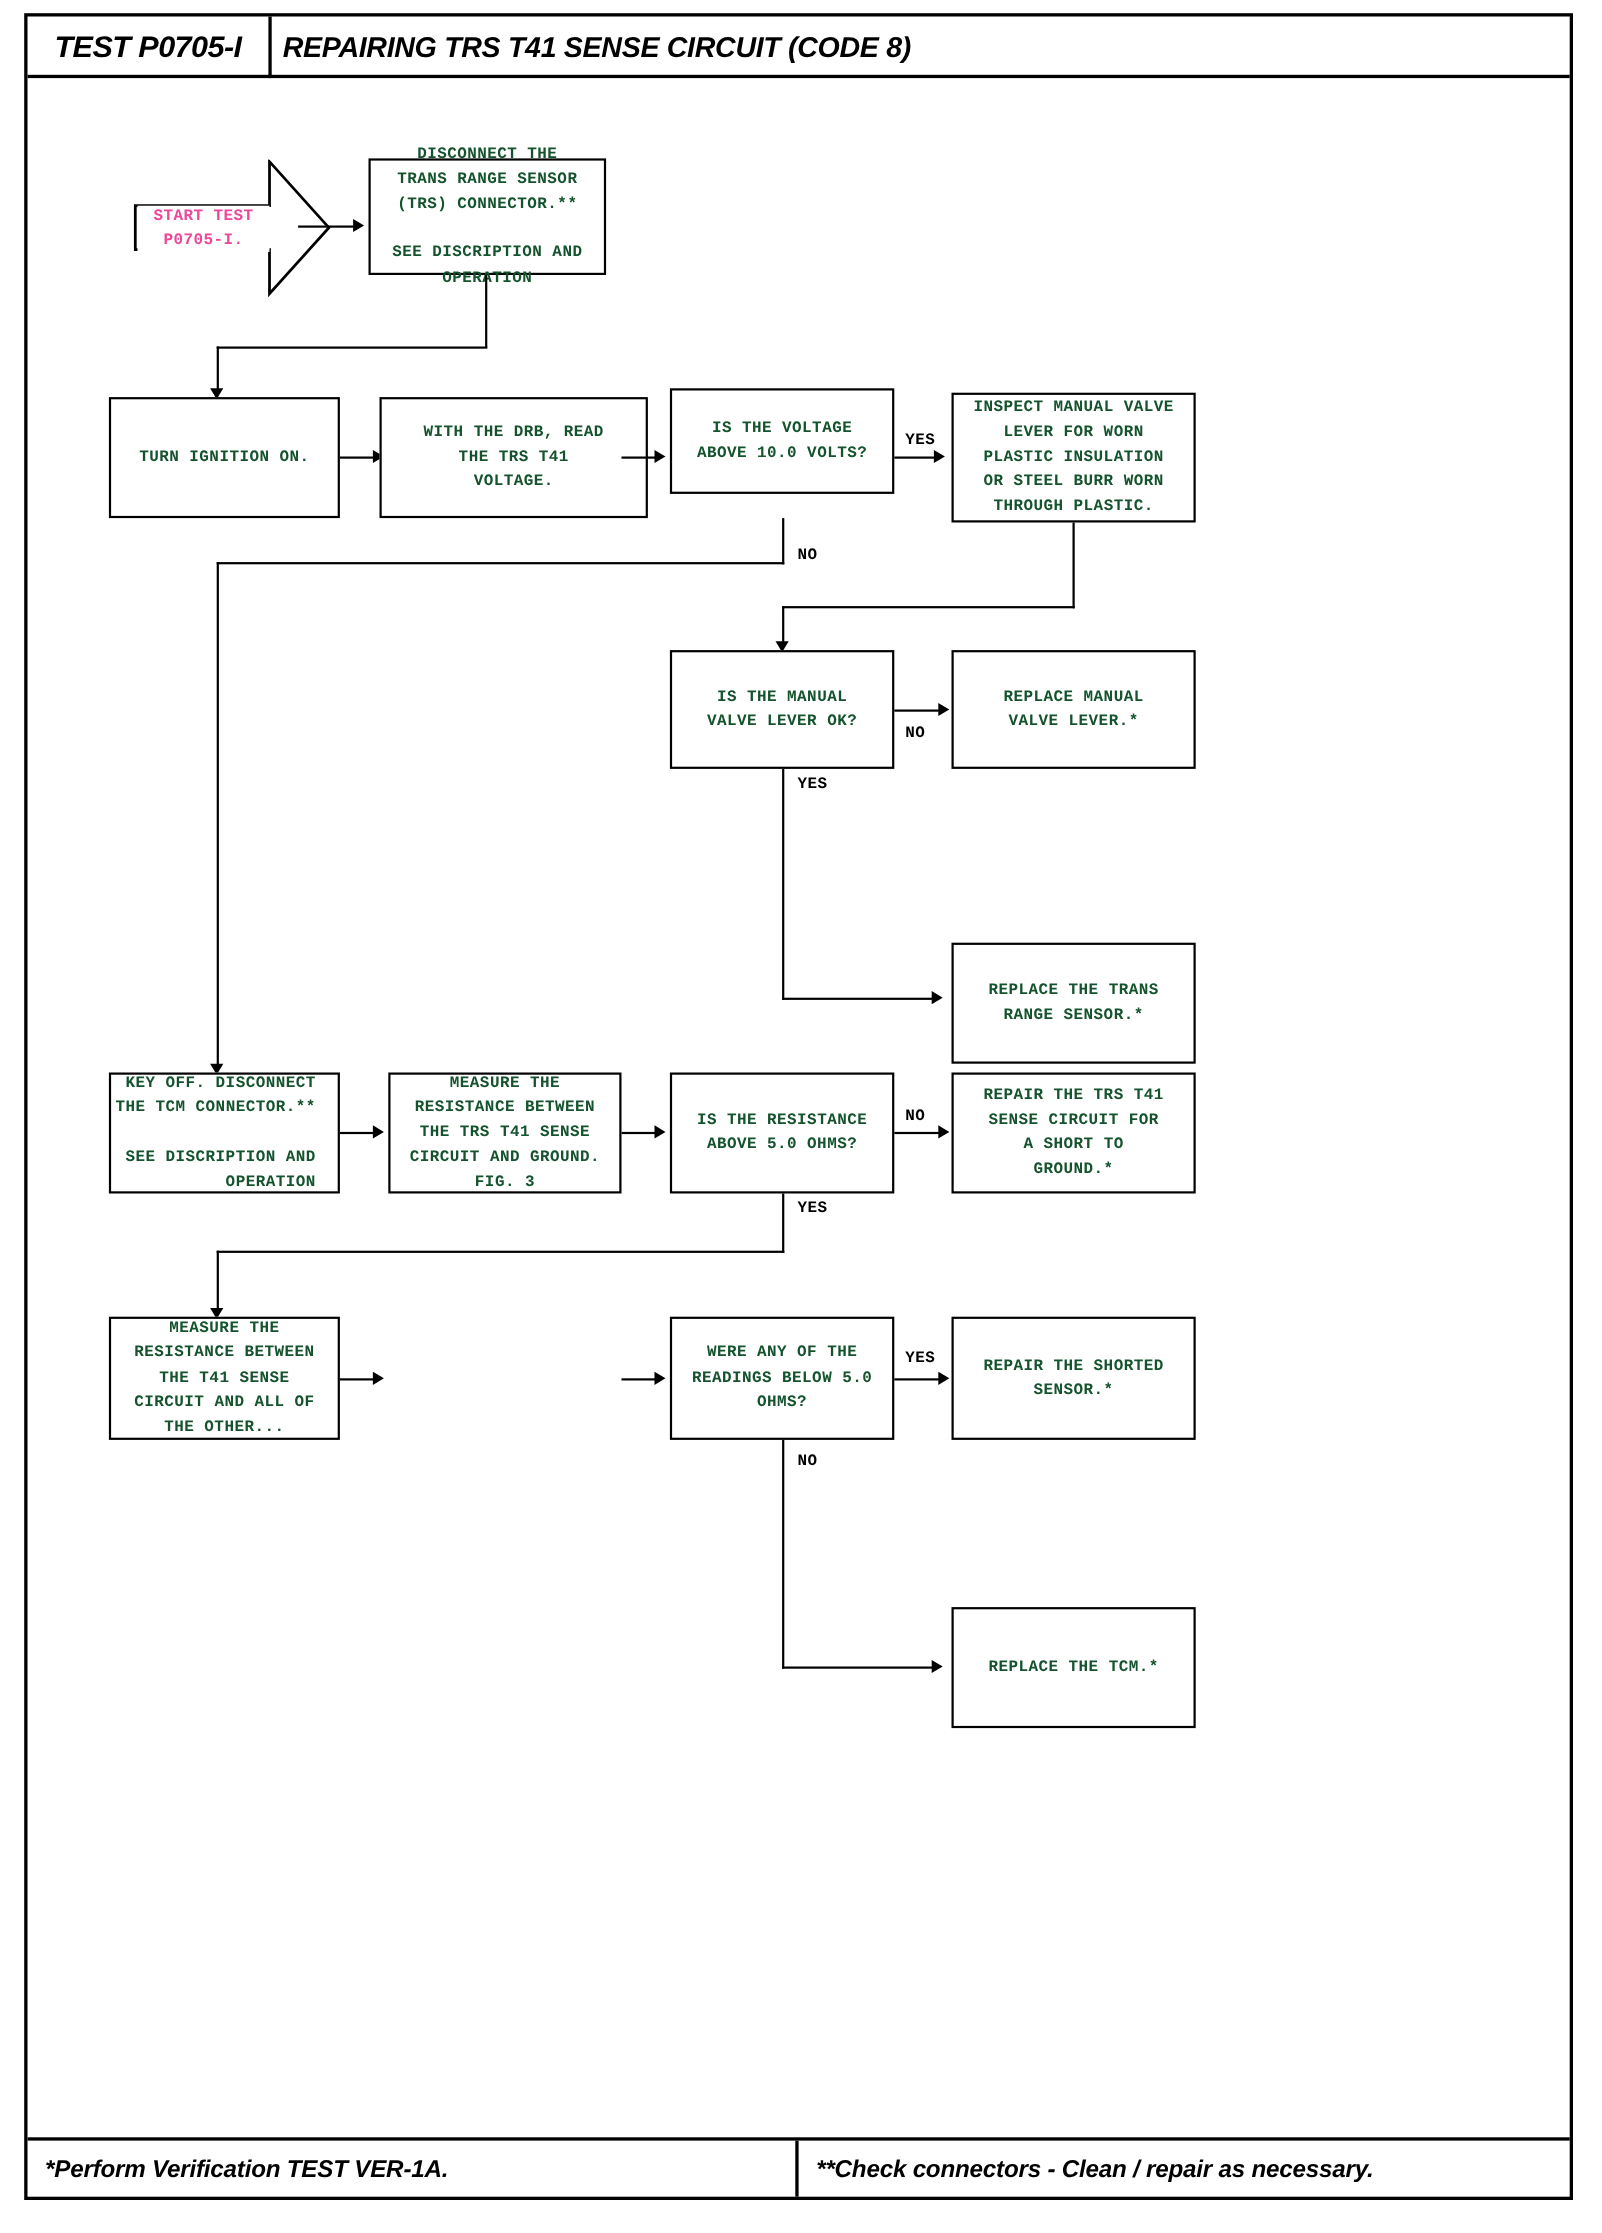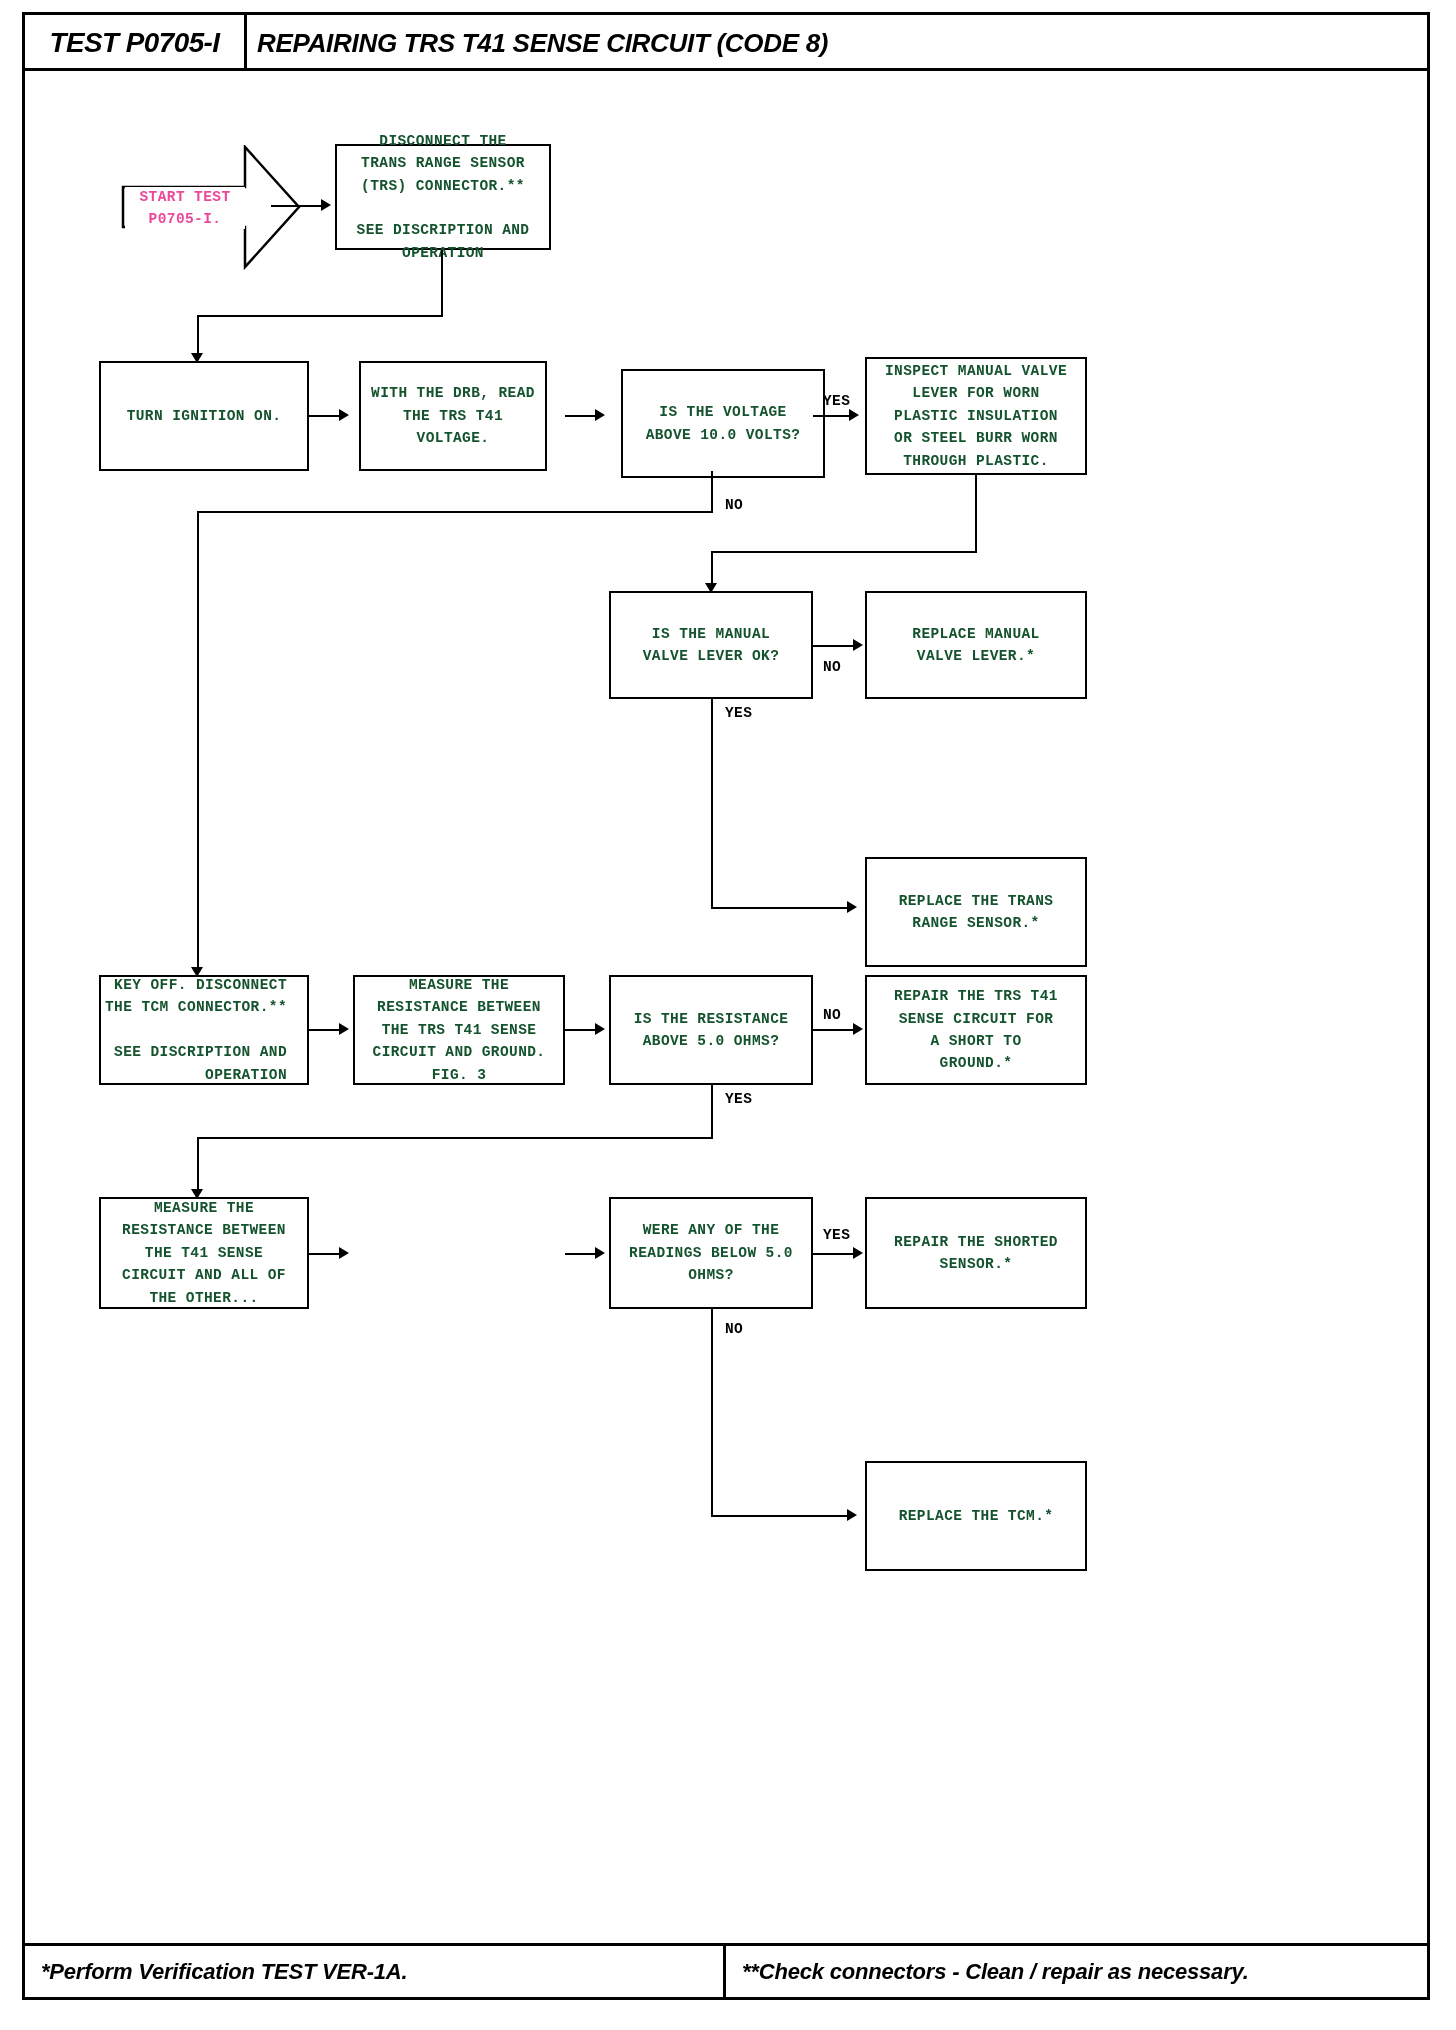--- a/index.html
+++ b/index.html
@@ -253,28 +253,28 @@
     <div class="vline" style="left:416px;top:145px;height:66px;"></div>
     <div class="hline" style="left:172px;top:210px;width:246px;"></div>
     <div class="vline" style="left:172px;top:210px;height:42px;"></div>
     <div class="arrow-down" style="left:166px;top:248px;"></div>
 
     <div class="node" style="left:74px;top:256px;width:210px;height:110px;">TURN IGNITION ON.</div>
 
     <div class="hline" style="left:284px;top:310px;width:32px;"></div>
     <div class="arrow-right" style="left:314px;top:304px;"></div>
 
-    <div class="node" style="left:334px;top:256px;width:188px;height:110px;">WITH THE DRB, READ
+    <div class="node" style="left:320px;top:256px;width:244px;height:110px;">WITH THE DRB, READ
 THE TRS T41
 VOLTAGE.</div>
 
     <div class="hline" style="left:540px;top:310px;width:32px;"></div>
     <div class="arrow-right" style="left:570px;top:304px;"></div>
 
-    <div class="node" style="left:584px;top:264px;width:204px;height:109px;margin-left:12px;">IS THE VOLTAGE
+    <div class="node" style="left:584px;top:248px;width:204px;height:96px;">IS THE VOLTAGE
 ABOVE 10.0 VOLTS?</div>
 
     <div class="edge-label" style="left:798px;top:288px;">YES</div>
     <div class="hline" style="left:788px;top:310px;width:40px;"></div>
     <div class="arrow-right" style="left:824px;top:304px;"></div>
 
     <div class="node" style="left:840px;top:252px;width:222px;height:118px;">INSPECT MANUAL VALVE
 LEVER FOR WORN
 PLASTIC INSULATION
 OR STEEL BURR WORN

